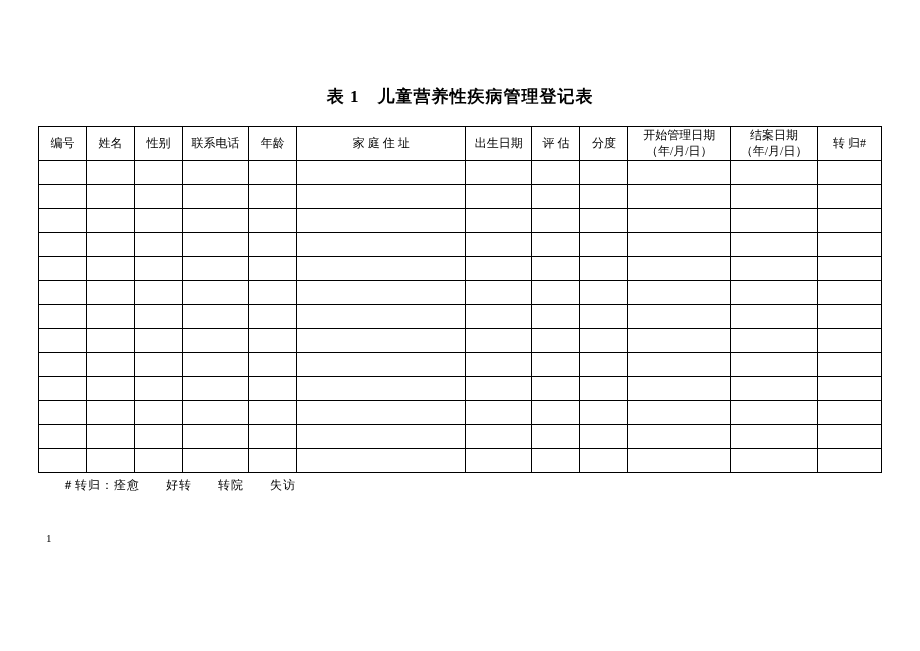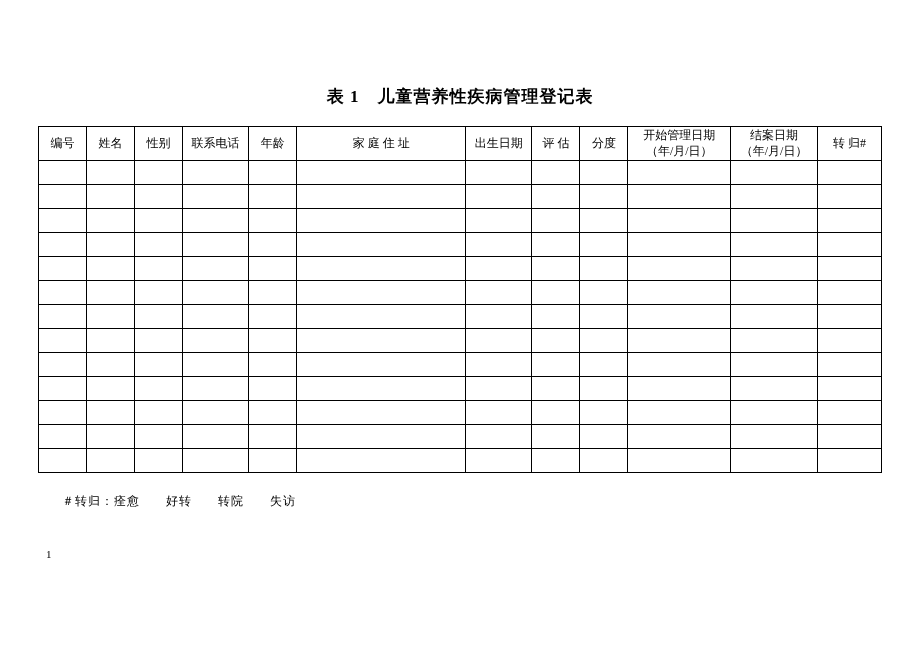--- a/index.html
+++ b/index.html
@@ -37,21 +37,21 @@
     }
     th {
       height: 34px;
       line-height: 1.3;
     }
     td {
       height: 24px;
     }
     .footnote {
       font-size: 12px;
-      margin-top: 20px;
+      margin-top: 4px;
       padding-left: 24px;
       letter-spacing: 1px;
     }
     .pagenum {
       font-size: 11px;
       margin-top: 38px;
       padding-left: 8px;
     }
   </style>
 </head>

